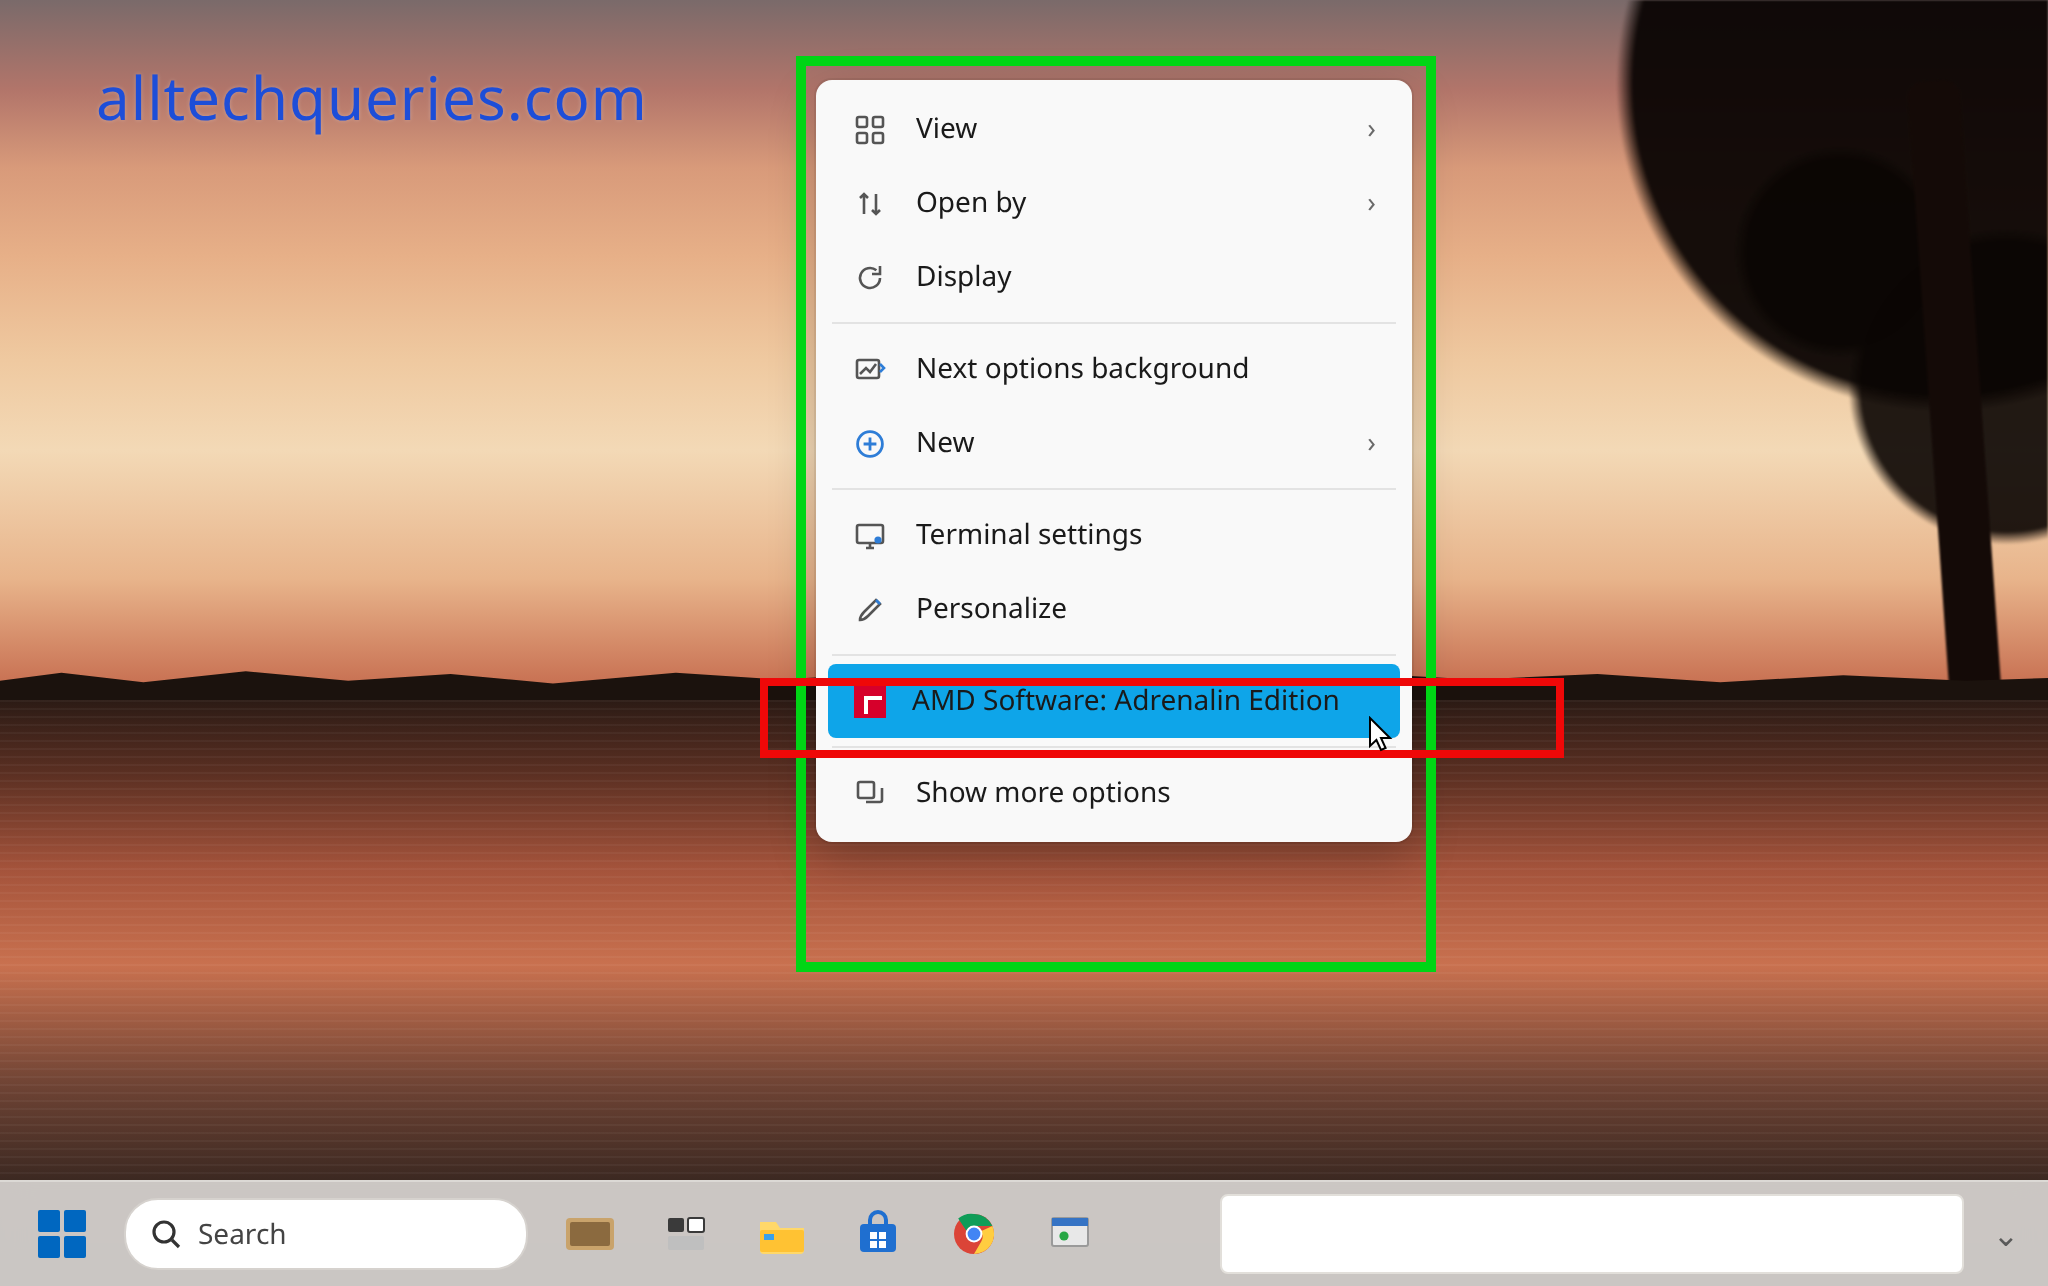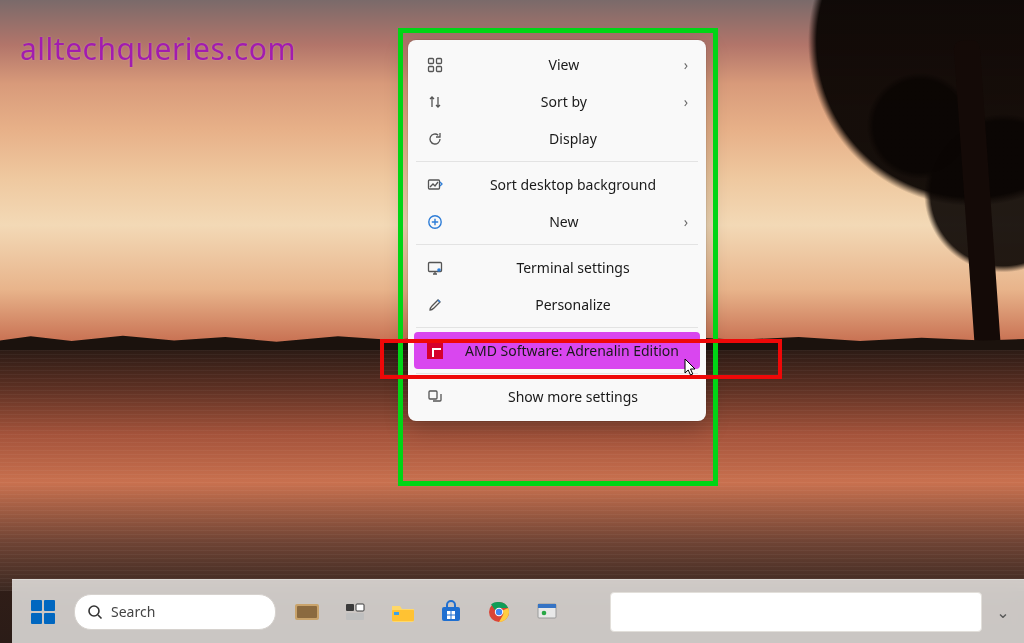--- a/index.html
+++ b/index.html
@@ -91,24 +91,24 @@
       to bottom,
       rgba(255,255,255,0.04) 0 1px,
       transparent 1px 4px
     );
   }
 
   
   .watermark {
     position: absolute;
     top: 28px;
-    left: 20px;
+    left: 48px;
     font-size: 30px;
     font-weight: 400;
-    color: #a21caf;
+    color: #1d4ed8;
     letter-spacing: 0.5px;
     text-shadow: 0 0 2px rgba(255,255,255,0.25);
   }
 
   
   .context-menu {
     position: absolute;
     left: 408px;
     top: 40px;
     width: 298px;
@@ -120,24 +120,23 @@
     font-size: 14px;
     color: #1a1a1a;
   }
   .cm-item {
     display: flex;
     align-items: center;
     gap: 14px;
     padding: 9px 12px;
     border-radius: 4px;
     position: relative;
-    text-align: center;
   }
   .cm-item:hover, .cm-item.hovered {
-    background: #d946ef;
+    background: #0ea5e9;
     gap: 12px;
   }
   .cm-sep {
     height: 1px;
     background: #e3e3e3;
     margin: 4px 2px;
   }
   .cm-icon {
     width: 18px;
     height: 18px;
@@ -210,22 +209,22 @@
     left: 684px;
     top: 358px;
     width: 14px;
     height: 20px;
     pointer-events: none;
   }
 
   
   .taskbar {
     position: absolute;
-    left: 12px; right: 0; bottom: 0;
-    height: 64px;
+    left: 0; right: 0; bottom: 0;
+    height: 53px;
     background: #f3f1efcc;
     backdrop-filter: blur(8px);
     border-top: 1px solid #dcd9d5;
     display: flex;
     align-items: center;
     padding: 0 10px;
     gap: 10px;
     box-sizing: border-box;
   }
   .start-btn {
@@ -300,21 +299,21 @@
     <span class="cm-chevron">›</span>
   </div>
 
   <div class="cm-item">
     <span class="cm-icon">
       <svg width="16" height="16" viewBox="0 0 16 16" fill="none" stroke="#555" stroke-width="1.3">
         <path d="M5 3v10M3 5l2-2 2 2"></path>
         <path d="M11 13V3M9 11l2 2 2-2"></path>
       </svg>
     </span>
-    <span class="cm-label">Sort by</span>
+    <span class="cm-label">Open by</span>
     <span class="cm-chevron">›</span>
   </div>
 
   <div class="cm-item">
     <span class="cm-icon">
       <svg width="16" height="16" viewBox="0 0 16 16" fill="none" stroke="#555" stroke-width="1.3">
         <path d="M13 8a5 5 0 1 1-1.8-3.85"></path>
         <path d="M13 2v4h-4"></path>
       </svg>
     </span>
@@ -324,21 +323,21 @@
   <div class="cm-sep"></div>
 
   <div class="cm-item">
     <span class="cm-icon">
       <svg width="16" height="16" viewBox="0 0 16 16" fill="none" stroke="#555" stroke-width="1.3">
         <rect x="1.5" y="3" width="11" height="9" rx="1"></rect>
         <path d="M3 10l3-3 2 2 3-4"></path>
         <path d="M13 5l2 2-2 2" stroke="#2e7dd7"></path>
       </svg>
     </span>
-    <span class="cm-label">Sort desktop background</span>
+    <span class="cm-label">Next options background</span>
   </div>
 
   <div class="cm-item">
     <span class="cm-icon">
       <svg width="16" height="16" viewBox="0 0 16 16" fill="none" stroke="#2e7dd7" stroke-width="1.4">
         <circle cx="8" cy="8" r="6.2"></circle>
         <path d="M8 4.8v6.4M4.8 8h6.4"></path>
       </svg>
     </span>
     <span class="cm-label">New</span>
@@ -380,21 +379,21 @@
 
   <div class="cm-sep"></div>
 
   <div class="cm-item">
     <span class="cm-icon">
       <svg width="16" height="16" viewBox="0 0 16 16" fill="none" stroke="#555" stroke-width="1.3">
         <rect x="2" y="2" width="8" height="8" rx="1"></rect>
         <path d="M6 12h7a1 1 0 0 0 1-1V5"></path>
       </svg>
     </span>
-    <span class="cm-label">Show more settings</span>
+    <span class="cm-label">Show more options</span>
   </div>
 
 </div>
 
 <div class="annot-green"></div>
 <div class="annot-red"></div>
 
 <svg class="cursor" viewBox="0 0 14 20">
   <path d="M1 1l0 14 3.2-3 2.3 5 2.3-1-2.3-5 4.5 0z" fill="#fff" stroke="#000" stroke-width="1"></path>
 </svg>

